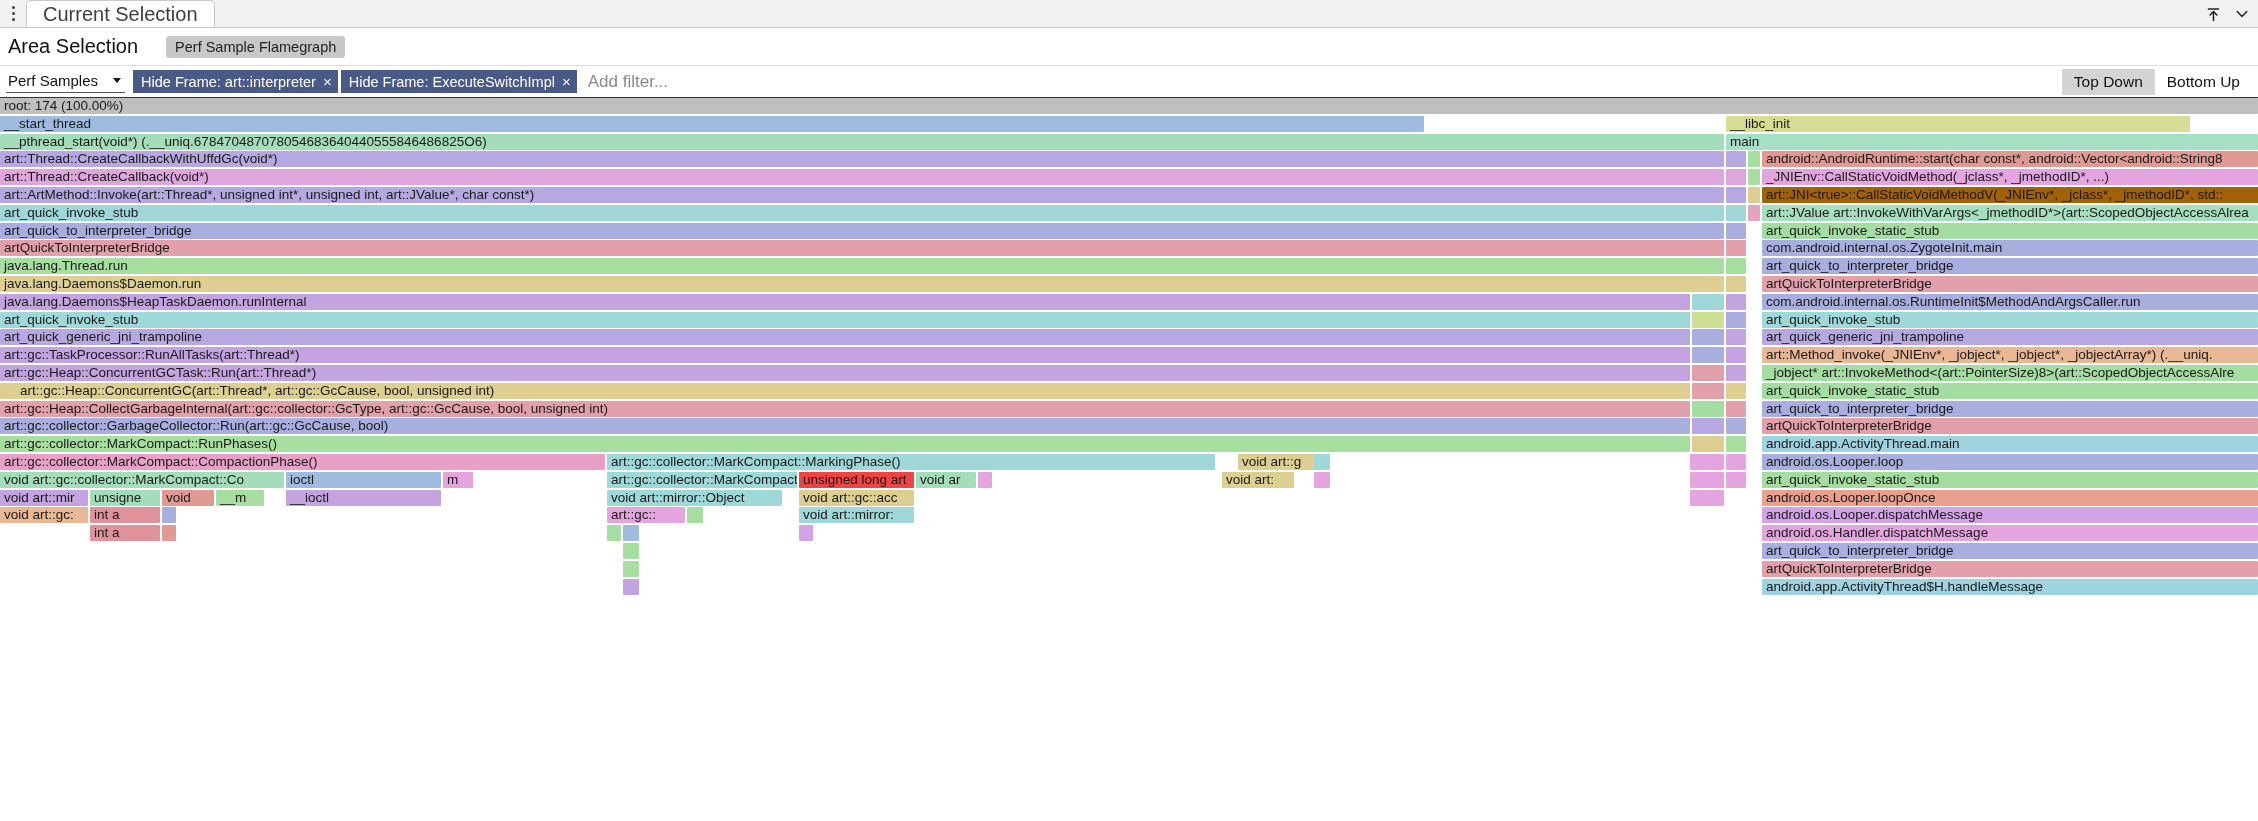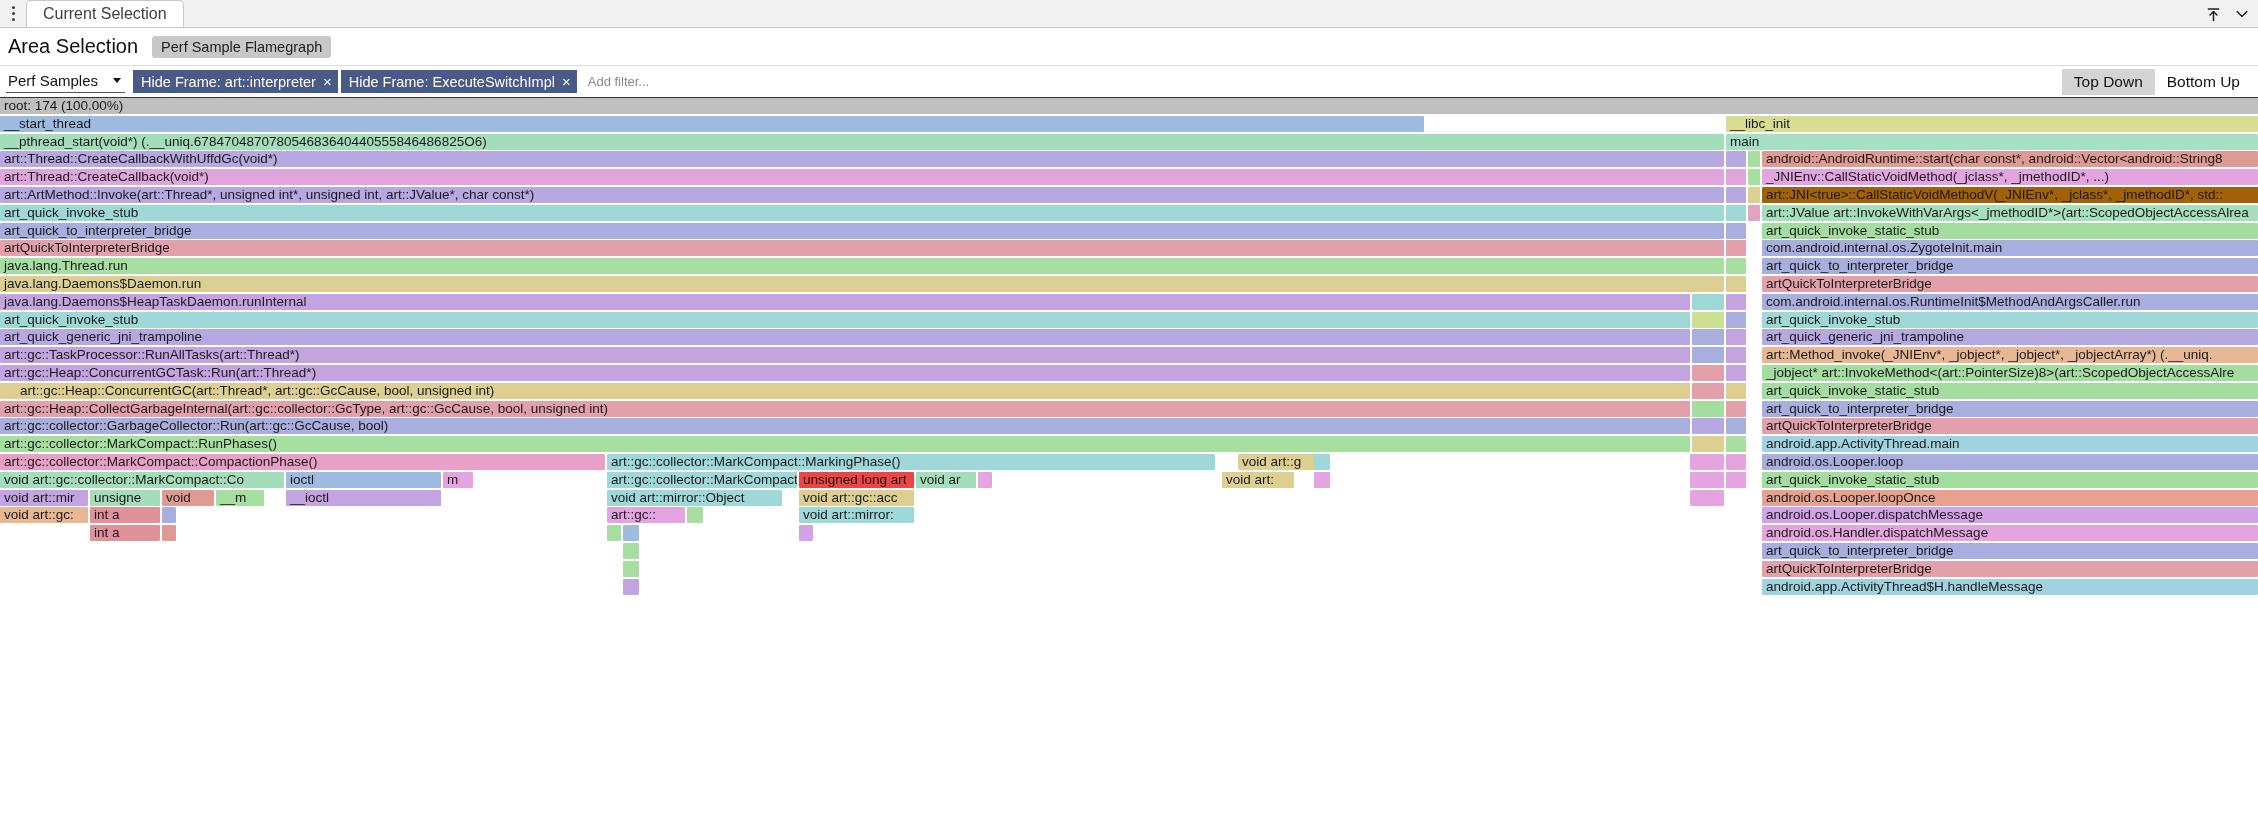--- a/index.html
+++ b/index.html
@@ -29,21 +29,21 @@
   }
   .kebab i { width: 3px; height: 3px; background: #3c4043; border-radius: 50%; display: block; }
   .tab {
     height: 27px;
     padding: 0 16px;
     background: #fff;
     border: 1px solid #c8c8c8;
     border-bottom: none;
     border-radius: 5px 5px 0 0;
     display: flex; align-items: center;
-    font-size: 16px;
+    font-size: 20px;
     color: #3c4043;
     cursor: pointer;
   }
   .tabstrip-right {
     position: absolute;
     right: 8px; top: 0;
     height: 28px;
     display: flex; align-items: center; gap: 12px;
   }
   .icon-btn { cursor: pointer; display: flex; align-items: center; justify-content: center; }
@@ -52,21 +52,21 @@
   .header {
     height: 38px;
     display: flex; align-items: center;
     padding: 0 8px;
     background: #fff;
     border-bottom: 1px solid #dcdcdc;
   }
   .header-title {
     font-size: 20px;
     color: #111;
-    margin-right: 14px;
+    margin-right: 28px;
   }
   .header-chip {
     background: #c8c8c8;
     color: #222;
     font-size: 14.5px;
     padding: 3px 9px;
     border-radius: 3px;
   }
 
   
@@ -102,21 +102,21 @@
     padding: 0 6px 0 8px;
     display: flex; align-items: center; gap: 7px;
     margin-right: 3px;
     white-space: nowrap;
     cursor: pointer;
   }
   .chip .x { font-size: 15px; line-height: 1; opacity: .95; cursor: pointer; }
   .addfilter {
     flex: 1;
     border: none; outline: none;
-    font-size: 13px;
+    font-size: 17px;
     font-family: "Liberation Sans", sans-serif;
     color: #404040;
     background: transparent;
     padding-left: 8px;
     min-width: 40px;
   }
   .addfilter::placeholder { color: #8a8a8a; }
   .mode-btns { display: flex; align-items: center; gap: 0; margin-left: 10px; }
   .mode-btn {
     font-size: 15.5px;
@@ -197,21 +197,21 @@
   <input class="addfilter" placeholder="Add filter..." style="">
   <div class="mode-btns" id="modes">
       <div class="mode-btn active">Top Down</div>
       <div class="mode-btn">Bottom Up</div>
     </div>
 </div>
 
 <div class="flame" id="flame">
     <div class="frame" style="left: 0px; top: 0px; width: 2258px; background: rgb(191, 191, 191);">root: 174 (100.00%)</div>
     <div class="frame" style="left: 0px; top: 17.8px; width: 1424px; background: rgb(159, 187, 224);">__start_thread</div>
-    <div class="frame" style="left: 1726px; top: 17.8px; width: 532px; background: rgb(215, 221, 146);">__libc_init</div>
+    <div class="frame" style="left: 1726px; top: 17.8px; width: 464px; background: rgb(215, 221, 146);">__libc_init</div>
     <div class="frame" style="left: 0px; top: 35.6px; width: 1724px; background: rgb(164, 221, 186);">__pthread_start(void*) (.__uniq.678470487078054683640440555846486825O6)</div>
     <div class="frame" style="left: 1726px; top: 35.6px; width: 532px; background: rgb(166, 223, 196);">main</div>
     <div class="frame" style="left: 0px; top: 53.4px; width: 1724px; background: rgb(182, 168, 224);">art::Thread::CreateCallbackWithUffdGc(void*)</div>
     <div class="frame" style="left: 1726px; top: 53.4px; width: 20px; background: rgb(182, 168, 224);"></div>
     <div class="frame" style="left: 1748px; top: 53.4px; width: 12px; background: rgb(166, 223, 160);"></div>
     <div class="frame" style="left: 1762px; top: 53.4px; width: 496px; background: rgb(224, 154, 148);">android::AndroidRuntime::start(char const*, android::Vector&lt;android::String8</div>
     <div class="frame" style="left: 0px; top: 71.2px; width: 1724px; background: rgb(223, 166, 221);">art::Thread::CreateCallback(void*)</div>
     <div class="frame" style="left: 1726px; top: 71.2px; width: 20px; background: rgb(223, 166, 221);"></div>
     <div class="frame" style="left: 1748px; top: 71.2px; width: 12px; background: rgb(166, 223, 160);"></div>
     <div class="frame" style="left: 1762px; top: 71.2px; width: 496px; background: rgb(227, 164, 223);">_JNIEnv::CallStaticVoidMethod(_jclass*, _jmethodID*, ...)</div>

